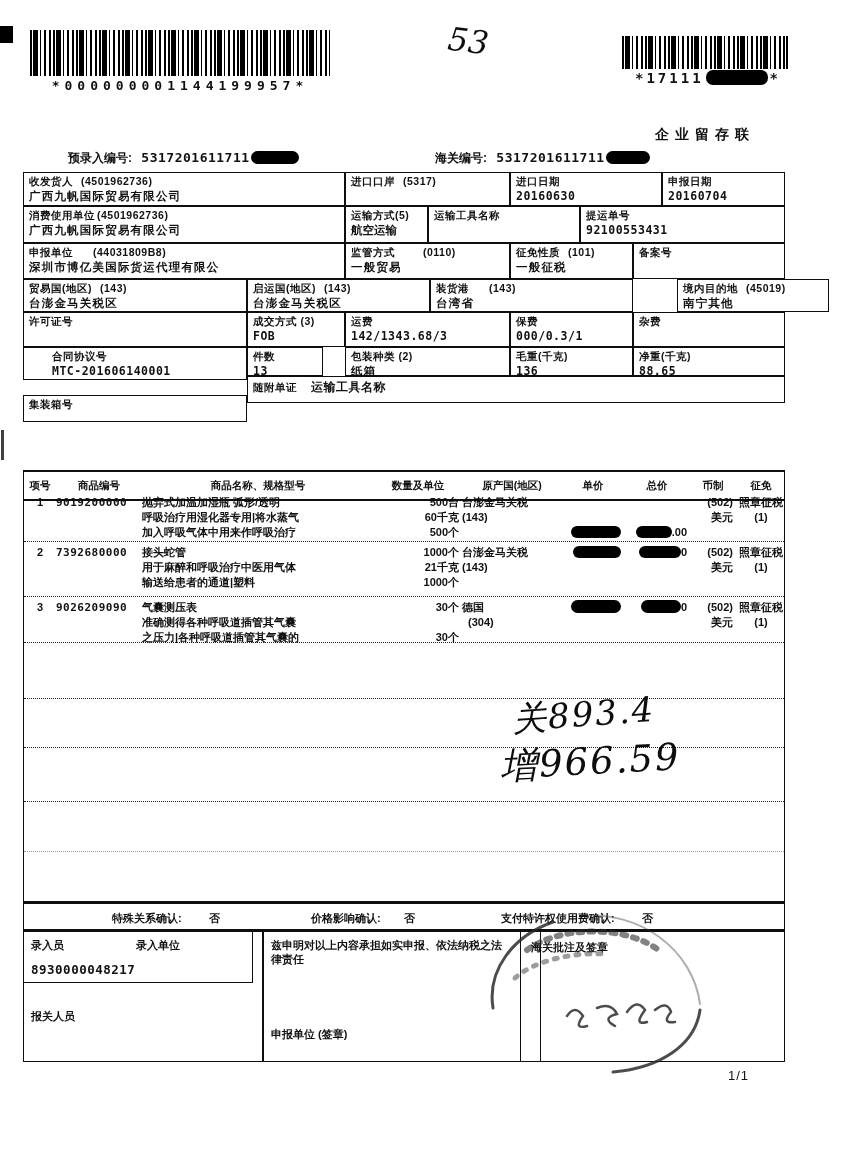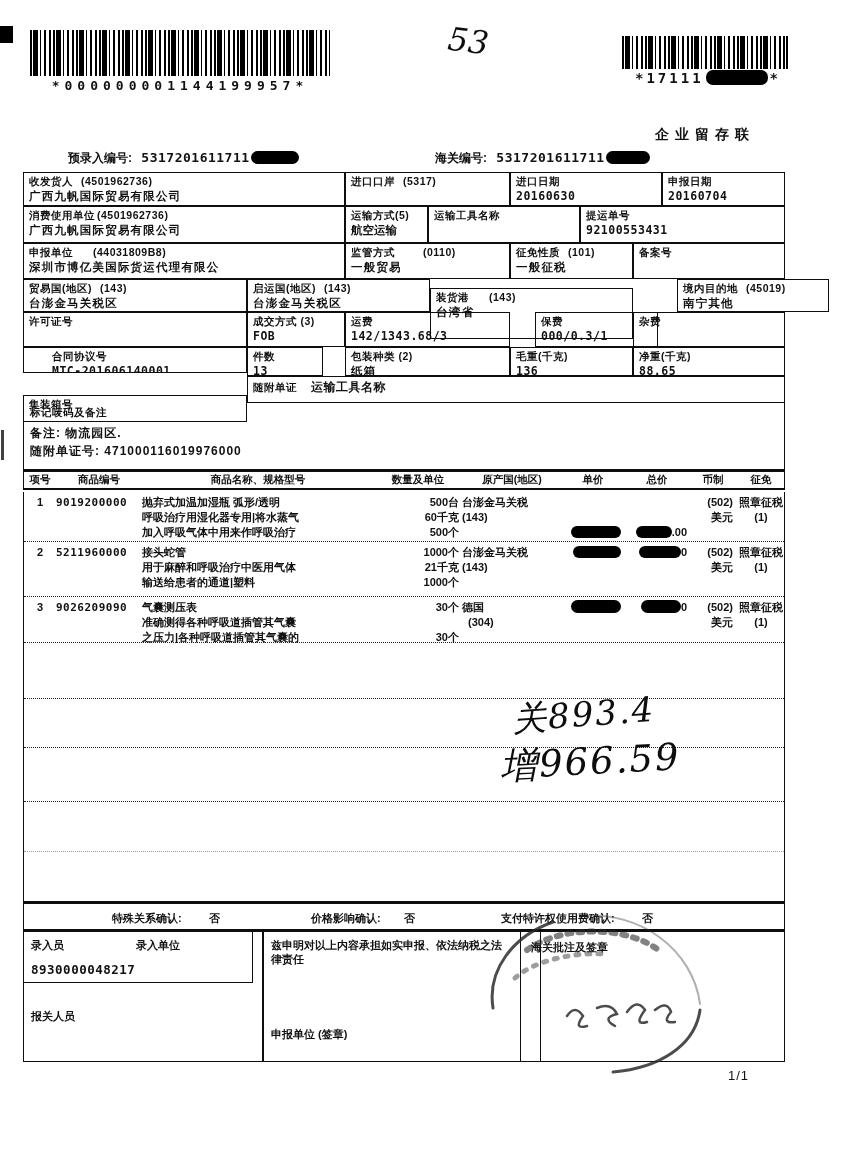--- a/index.html
+++ b/index.html
@@ -14,21 +14,21 @@
   .cell{position:absolute;box-sizing:border-box;border:1.5px solid #0e0e0e;padding:2px 5px;overflow:hidden;}
   .lab{font-size:10.5px;font-weight:bold;letter-spacing:.5px;line-height:13px;white-space:nowrap;}
   .lab .code{margin-left:8px;}
   .val{font-size:11.5px;font-weight:bold;margin-top:1px;letter-spacing:1.2px;white-space:nowrap;}
   .mono{font-family:"DejaVu Sans Mono",monospace;letter-spacing:.5px;}
   .inlineval{display:inline;margin-left:14px;font-size:12px;}
   
   .marksbox{position:absolute;box-sizing:border-box;border:1.5px solid #0e0e0e;border-top:none;}
   
   .gcols{display:grid;grid-template-columns:32px 86px 232px 88px 100px 62px 66px 46px 50px;}
-  .ghead{position:absolute;left:23px;top:470px;width:762px;height:20px;box-sizing:border-box;
+  .ghead{position:absolute;left:23px;top:470px;width:762px;height:31px;box-sizing:border-box;
          border:1.5px solid #0e0e0e;border-top-width:2.5px;border-bottom-width:2.5px;
          font-size:10.5px;font-weight:bold;align-items:center;text-align:center;}
   .gb{position:absolute;left:23px;top:492px;width:762px;height:411px;box-sizing:border-box;
       border-left:1.5px solid #0e0e0e;border-right:1.5px solid #0e0e0e;border-bottom:2.5px solid #0e0e0e;}
   .grow{position:absolute;left:0;width:100%;box-sizing:border-box;border-bottom:1.2px dotted #222;
         font-size:11px;font-weight:bold;line-height:15px;padding-top:3px;}
   .rl{height:15px;white-space:nowrap;}
   .tc{text-align:center;}
   .tr{text-align:right;padding-right:3px;}
   .dotline{position:absolute;left:0;width:100%;border-top:1.2px dotted #222;height:0;}
@@ -123,51 +123,51 @@
   </div>
 
   <div class="cell" style="left:23px;top:279px;width:224px;height:33px;">
     <div class="lab"><span>贸易国(地区)</span><span class="code">(143)</span></div>
     <div class="val">台澎金马关税区</div>
   </div>
   <div class="cell" style="left:247px;top:279px;width:183px;height:33px;">
     <div class="lab"><span>启运国(地区)</span><span class="code">(143)</span></div>
     <div class="val">台澎金马关税区</div>
   </div>
-  <div class="cell" style="left:430px;top:288px;width:203px;height:51px;">
+  <div class="cell" style="left:430px;top:279px;width:203px;height:33px;">
     <div class="lab"><span>装货港</span><span class="code" style="margin-left:20px;">(143)</span></div>
     <div class="val">台湾省</div>
   </div>
   <div class="cell" style="left:633px;top:279px;width:152px;height:33px;margin-left:44px;">
     <div class="lab"><span>境内目的地</span><span class="code">(45019)</span></div>
     <div class="val">南宁其他</div>
   </div>
 
   <div class="cell" style="left:23px;top:312px;width:224px;height:35px;">
     <div class="lab">许可证号</div>
     <div class="val"></div>
   </div>
   <div class="cell" style="left:247px;top:312px;width:98px;height:35px;">
     <div class="lab">成交方式 (3)</div>
     <div class="val mono">FOB</div>
   </div>
   <div class="cell" style="left:345px;top:312px;width:165px;height:35px;">
     <div class="lab">运费</div>
     <div class="val mono">142/1343.68/3</div>
   </div>
-  <div class="cell" style="left:510px;top:312px;width:123px;height:35px;margin-left:25px;">
+  <div class="cell" style="left:510px;top:312px;width:123px;height:35px;">
     <div class="lab">保费</div>
     <div class="val mono">000/0.3/1</div>
   </div>
   <div class="cell" style="left:633px;top:312px;width:152px;height:35px;">
     <div class="lab">杂费</div>
     <div class="val"></div>
   </div>
 
-  <div class="cell" style="left:23px;top:347px;width:224px;height:26px;padding-left:28px;">
+  <div class="cell" style="left:23px;top:347px;width:224px;height:33px;padding-left:28px;">
     <div class="lab">合同协议号</div>
     <div class="val mono">MTC-201606140001</div>
   </div>
   <div class="cell" style="left:247px;top:347px;width:76px;height:29px;">
     <div class="lab">件数</div>
     <div class="val mono">13</div>
   </div>
   <div class="cell" style="left:345px;top:347px;width:165px;height:29px;">
     <div class="lab">包装种类 (2)</div>
     <div class="val">纸箱</div>
@@ -182,25 +182,20 @@
   </div>
 
   <div class="cell" style="left:23px;top:395px;width:224px;height:27px;">
     <div class="lab">集装箱号</div>
     <div class="val"></div>
   </div>
   <div class="cell" style="left:247px;top:376px;width:538px;height:27px;">
     <div class="lab" style="margin-top:2px;"><span>随附单证</span><span class="inlineval">运输工具名称</span></div>
   </div>
 
-  <div class="marksbox" style="left:23px;top:403px;width:762px;height:67px;padding:3px 6px;">
-    <div class="lab">标记唛码及备注</div>
-    <div class="val" style="margin-top:6px;letter-spacing:1px;font-size:12px;">备注: 物流园区.</div>
-    <div class="val" style="letter-spacing:1px;font-size:12px;">随附单证号:  471000116019976000</div>
-  </div>
 
   <div class="ghead gcols">
     <div>项号</div>
     <div>商品编号</div>
     <div>商品名称、规格型号</div>
     <div>数量及单位</div>
     <div>原产国(地区)</div>
     <div>单价</div>
     <div>总价</div>
     <div>币制</div>
@@ -241,21 +236,21 @@
         <div class="rl">美元</div>
       </div>
       <div class="tc">
         <div class="rl">照章征税</div>
         <div class="rl">(1)</div>
       </div>
     </div>
 
     <div class="grow gcols" style="top:50px;height:55px;">
       <div class="tc">2</div>
-      <div class="mono" style="font-size:11px;">5211960000</div>
+      <div class="mono" style="font-size:11px;">7392680000</div>
       <div>
         <div class="rl">接头蛇管</div>
         <div class="rl">用于麻醉和呼吸治疗中医用气体</div>
         <div class="rl">输送给患者的通道|塑料</div>
       </div>
       <div class="tr">
         <div class="rl">1000个</div>
         <div class="rl">21千克</div>
         <div class="rl">1000个</div>
       </div>

